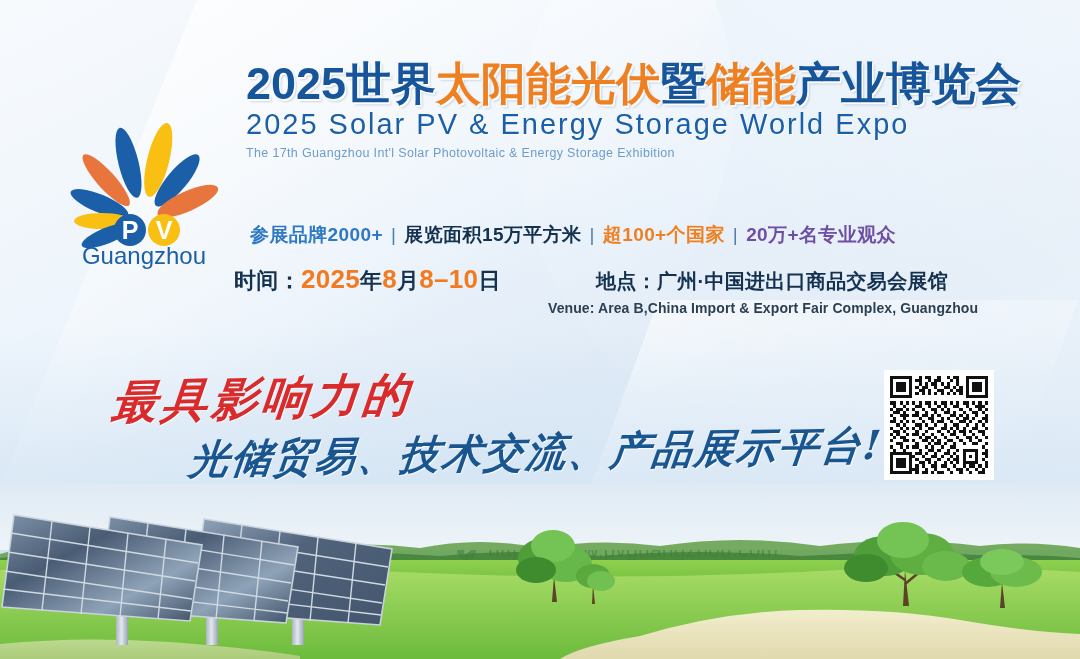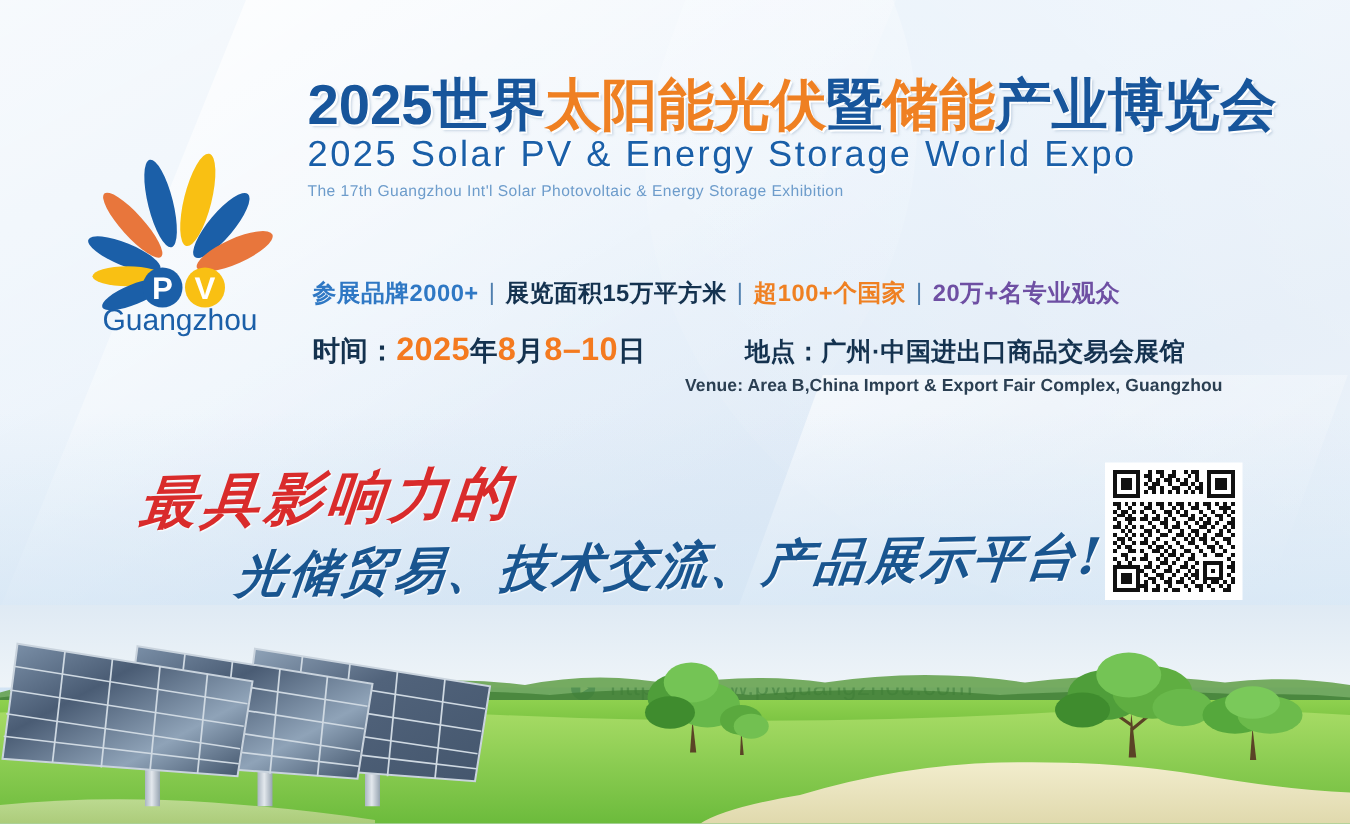--- a/index.html
+++ b/index.html
@@ -80,21 +80,21 @@
   }
   .stats span{vertical-align:middle;}
   .s1{color:#2f78c4;}
   .s2{color:#14324f;}
   .s3{color:#ef8022;}
   .s4{color:#6e4fa3;}
   .sep{color:#4f7fae;padding:0 8px;font-weight:400;}
 
   
   .date-cn{
-    position:absolute;left:250px;top:264px;
+    position:absolute;left:234px;top:264px;
     font-size:22px;font-weight:700;color:#14324f;white-space:nowrap;letter-spacing:.3px;
   }
   .date-cn .num{color:#f47a1f;font-size:26px;}
   .date-en{
     position:absolute;left:250px;top:295px;
     font-size:18px;font-weight:700;color:#2b3f52;white-space:nowrap;letter-spacing:.2px;
   }
   .date-en sup{font-size:11px;}
   .venue-cn{
     position:absolute;left:548px;top:268px;

